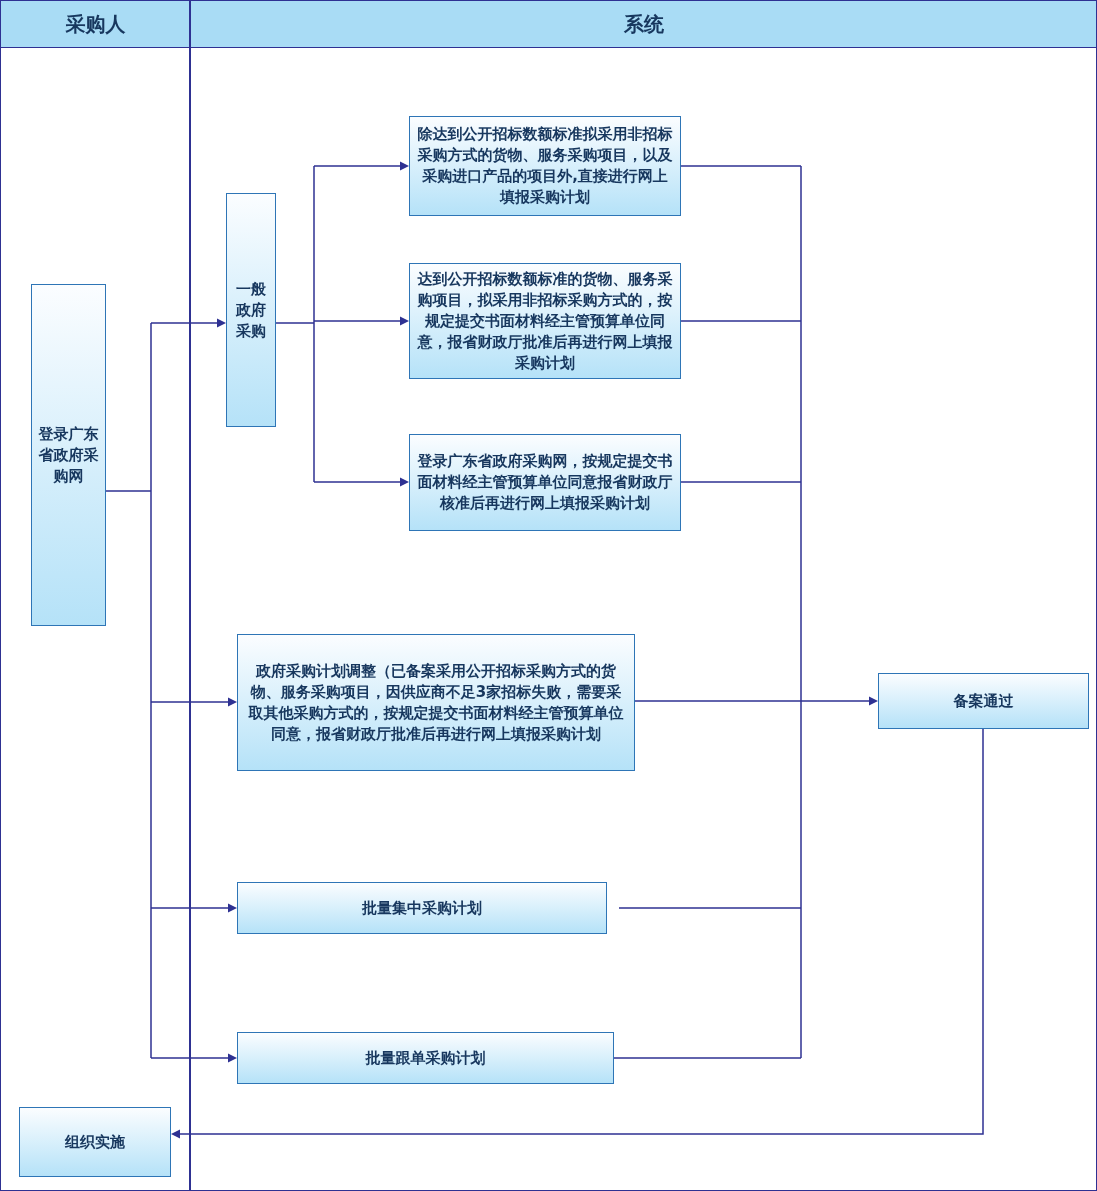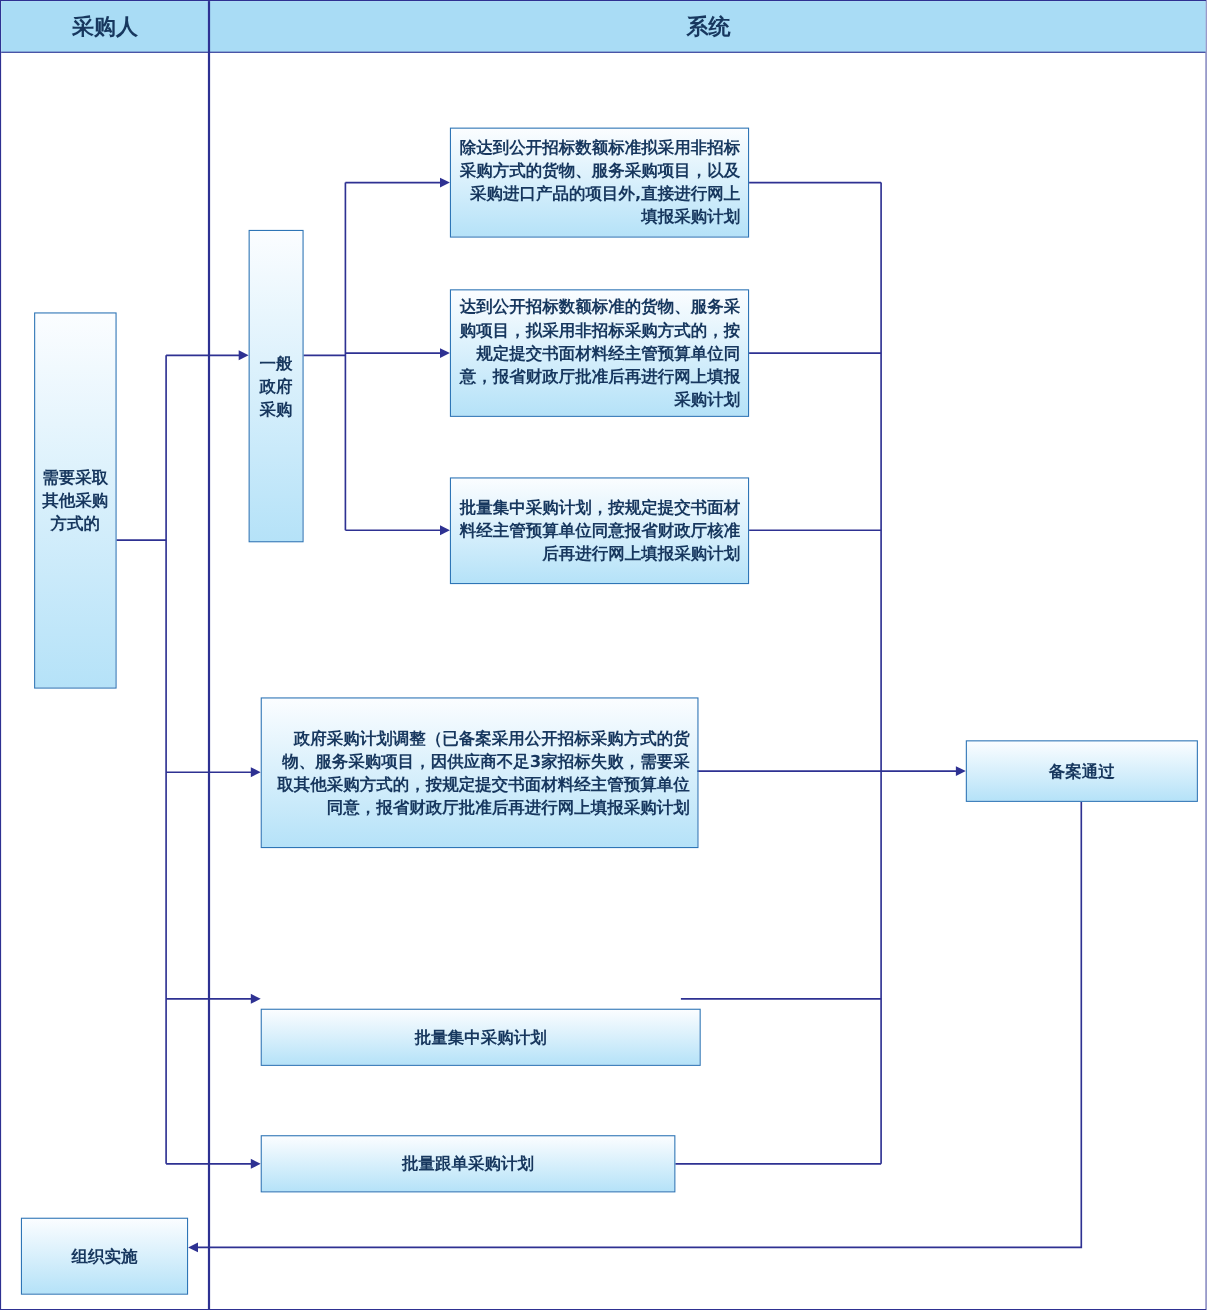--- a/index.html
+++ b/index.html
@@ -41,21 +41,21 @@
   .node{
     position:absolute;
     box-sizing:border-box;
     border:1.5px solid var(--border);
     background:linear-gradient(to bottom,var(--box-top) 0%,var(--box-bottom) 100%);
     color:var(--text);
     font-size:15px;font-weight:bold;line-height:1.4;
     display:flex;flex-direction:column;justify-content:center;
   }
   .node.center{align-items:center;text-align:center;padding:4px;}
-  .node.left{align-items:flex-start;text-align:right;padding:0 7px;}
+  .node.left{align-items:flex-start;text-align:center;padding:0 7px;}
 </style>
 </head>
 <body>
 
 <div class="canvas">
 
   <div class="header-cell system">
     <span>系统</span>
   </div>
   <div class="header-cell purchaser">
@@ -90,33 +90,33 @@
       <polygon points="227,902.5 236,907 227,911.5"></polygon>
       <polygon points="227,1052.5 236,1057 227,1061.5"></polygon>
       <polygon points="399,160.5 408,165 399,169.5"></polygon>
       <polygon points="399,315.5 408,320 399,324.5"></polygon>
       <polygon points="399,476.5 408,481 399,485.5"></polygon>
       <polygon points="868,695.5 877,700 868,704.5"></polygon>
       <polygon points="179,1128.5 170,1133 179,1137.5"></polygon>
     </g>
   </svg>
 
-  <div class="node center" style="left:30px;top:283px;width:75px;height:342px;">需要采取其他采购方式的</div>
+  <div class="node center" style="left:30px;top:283px;width:75px;height:342px;">登录广东省政府采购网</div>
 
-  <div class="node center" style="left:225px;top:208px;width:50px;height:284px;">一般政府采购</div>
+  <div class="node center" style="left:225px;top:192px;width:50px;height:234px;">一般政府采购</div>
 
   <div class="node left" style="left:408px;top:115px;width:272px;height:100px;">除达到公开招标数额标准拟采用非招标采购方式的货物、服务采购项目，以及采购进口产品的项目外,直接进行网上填报采购计划</div>
 
   <div class="node left" style="left:408px;top:262px;width:272px;height:116px;">达到公开招标数额标准的货物、服务采购项目，拟采用非招标采购方式的，按规定提交书面材料经主管预算单位同意，报省财政厅批准后再进行网上填报采购计划</div>
 
-  <div class="node left" style="left:408px;top:433px;width:272px;height:97px;">批量集中采购计划，按规定提交书面材料经主管预算单位同意报省财政厅核准后再进行网上填报采购计划</div>
+  <div class="node left" style="left:408px;top:433px;width:272px;height:97px;">登录广东省政府采购网，按规定提交书面材料经主管预算单位同意报省财政厅核准后再进行网上填报采购计划</div>
 
   <div class="node left" style="left:236px;top:633px;width:398px;height:137px;">政府采购计划调整（已备案采用公开招标采购方式的货物、服务采购项目，因供应商不足3家招标失败，需要采取其他采购方式的，按规定提交书面材料经主管预算单位同意，报省财政厅批准后再进行网上填报采购计划</div>
 
-  <div class="node center" style="left:236px;top:916px;width:400px;height:52px;">批量集中采购计划</div>
+  <div class="node center" style="left:236px;top:881px;width:370px;height:52px;">批量集中采购计划</div>
 
   <div class="node center" style="left:236px;top:1031px;width:377px;height:52px;">批量跟单采购计划</div>
 
   <div class="node center" style="left:877px;top:672px;width:211px;height:56px;">备案通过</div>
 
   <div class="node center" style="left:18px;top:1106px;width:152px;height:70px;">组织实施</div>
 
   <div class="v-divider"></div>
 
 </div>

